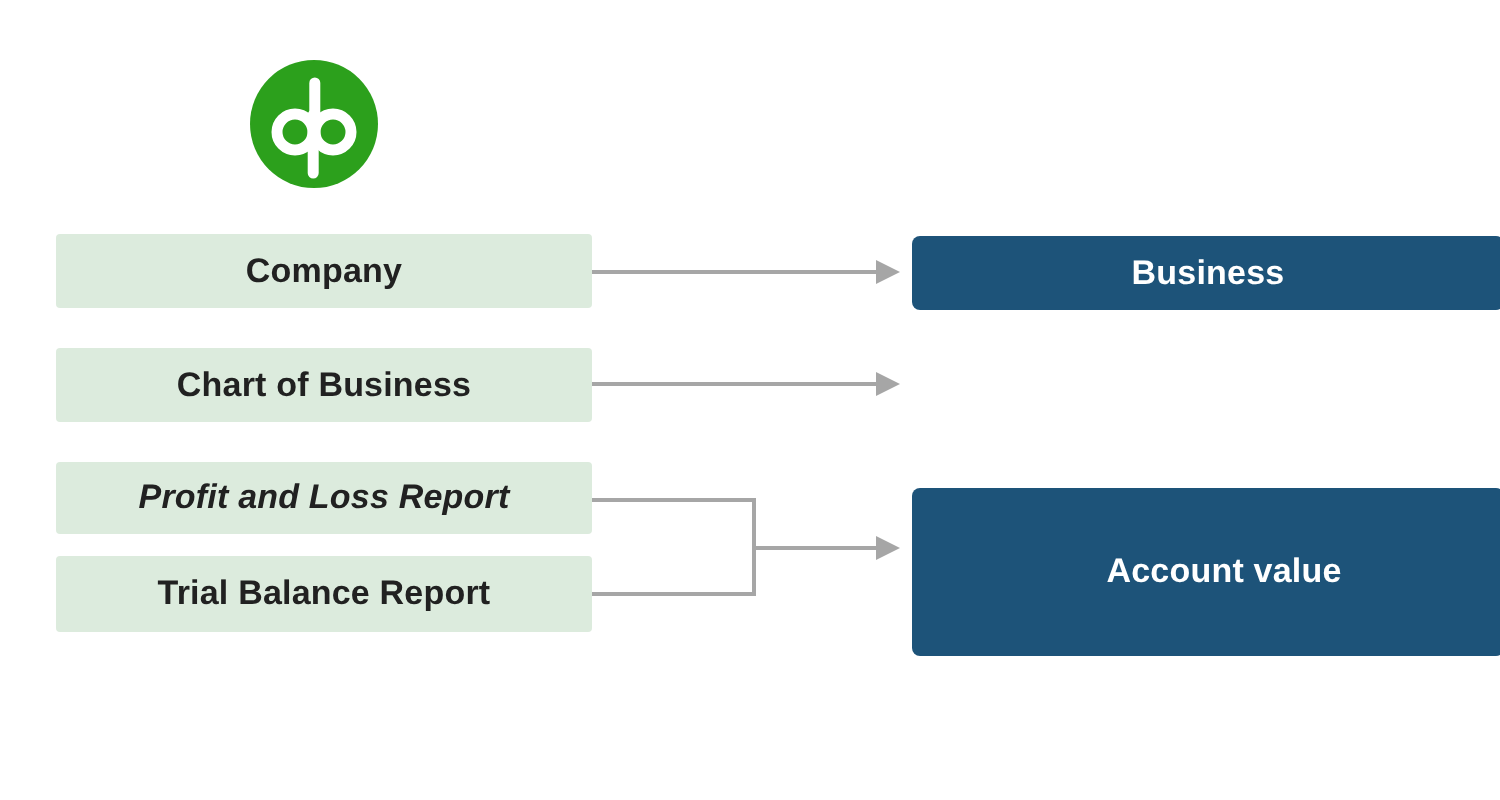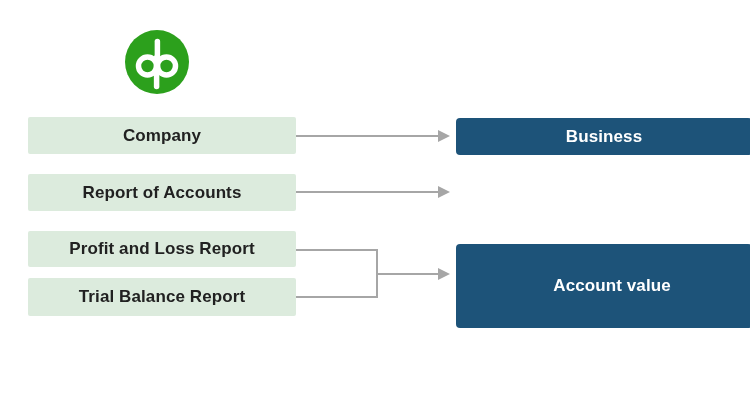--- a/index.html
+++ b/index.html
@@ -40,21 +40,21 @@
   }
   .box.target {
     background: var(--target-box-bg, #1d5379);
     color: var(--target-text, #ffffff);
     border-radius: 4px;
     left: 456px;
     width: 296px;
   }
   #src-company { top: 117px; height: 37px; }
   #src-coa     { top: 174px; height: 37px; }
-  #src-pnl     { top: 231px; height: 36px; }
+  #src-pnl     { top: 231px; height: 36px; font-style: italic; }
   #src-tbr     { top: 278px; height: 38px; }
   #tgt-business { top: 118px; height: 37px; }
   #tgt-details  { top: 174px; height: 37px; }
   #tgt-value    { top: 244px; height: 84px; padding-left: 16px; }
   .connector-layer {
     position: absolute;
     left: 0; top: 0;
     width: 750px;
     height: 400px;
     pointer-events: none;
@@ -97,21 +97,21 @@
       <line x1="377" y1="249" x2="377" y2="298" stroke-width="2" stroke="#a6a6a6"></line>
       <line x1="377" y1="274" x2="439" y2="274" stroke-width="2" stroke="#a6a6a6"></line>
       <polygon points="450,274 438,268 438,280" fill="#a6a6a6"></polygon>
     </g>
   </svg>
 
   <div id="src-company" class="box source">
     <span>Company</span>
   </div>
   <div id="src-coa" class="box source">
-    <span>Report of Accounts</span>
+    <span>Chart of Business</span>
   </div>
   <div id="src-pnl" class="box source">
     <span>Profit and Loss Report</span>
   </div>
   <div id="src-tbr" class="box source">
     <span>Trial Balance Report</span>
   </div>
 
   <div id="tgt-business" class="box target">
     <span>Business</span>

